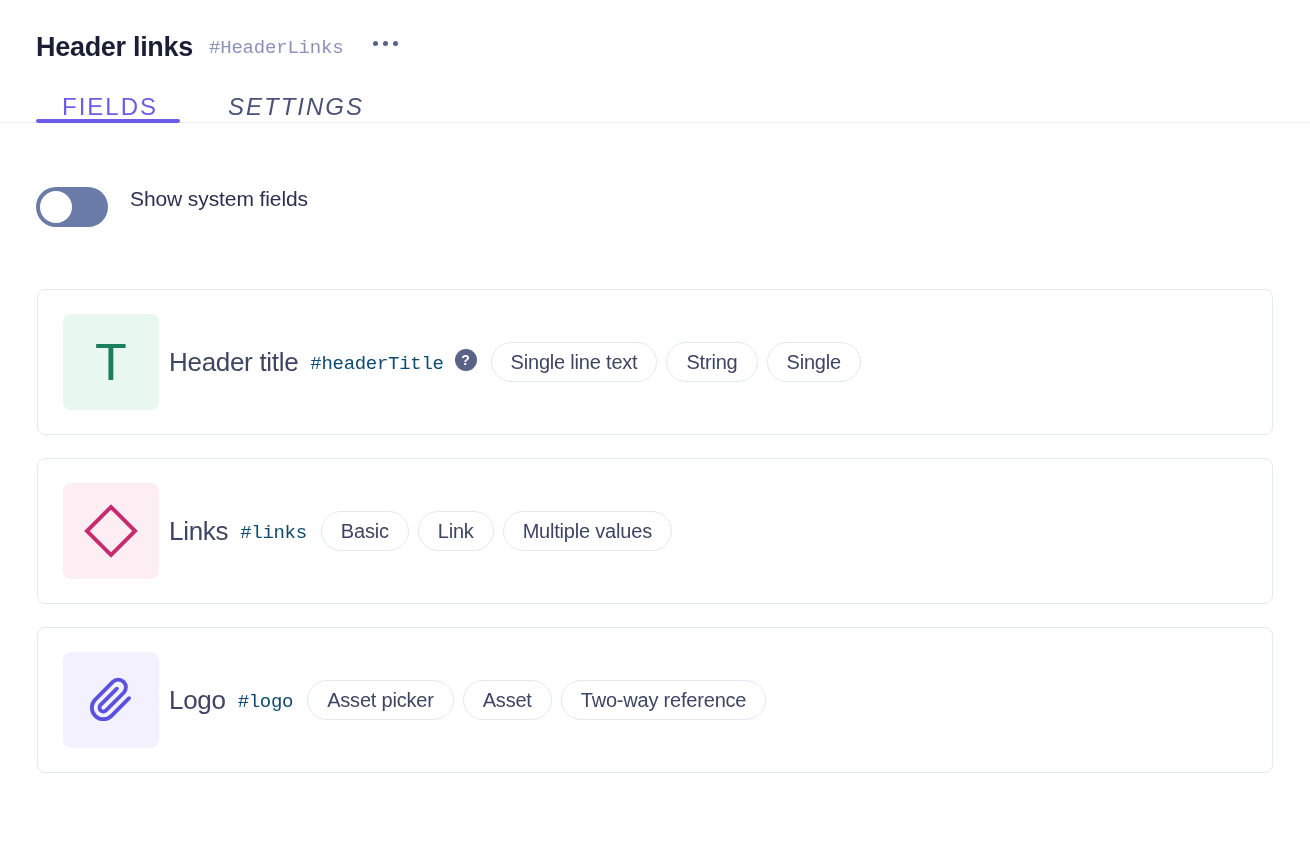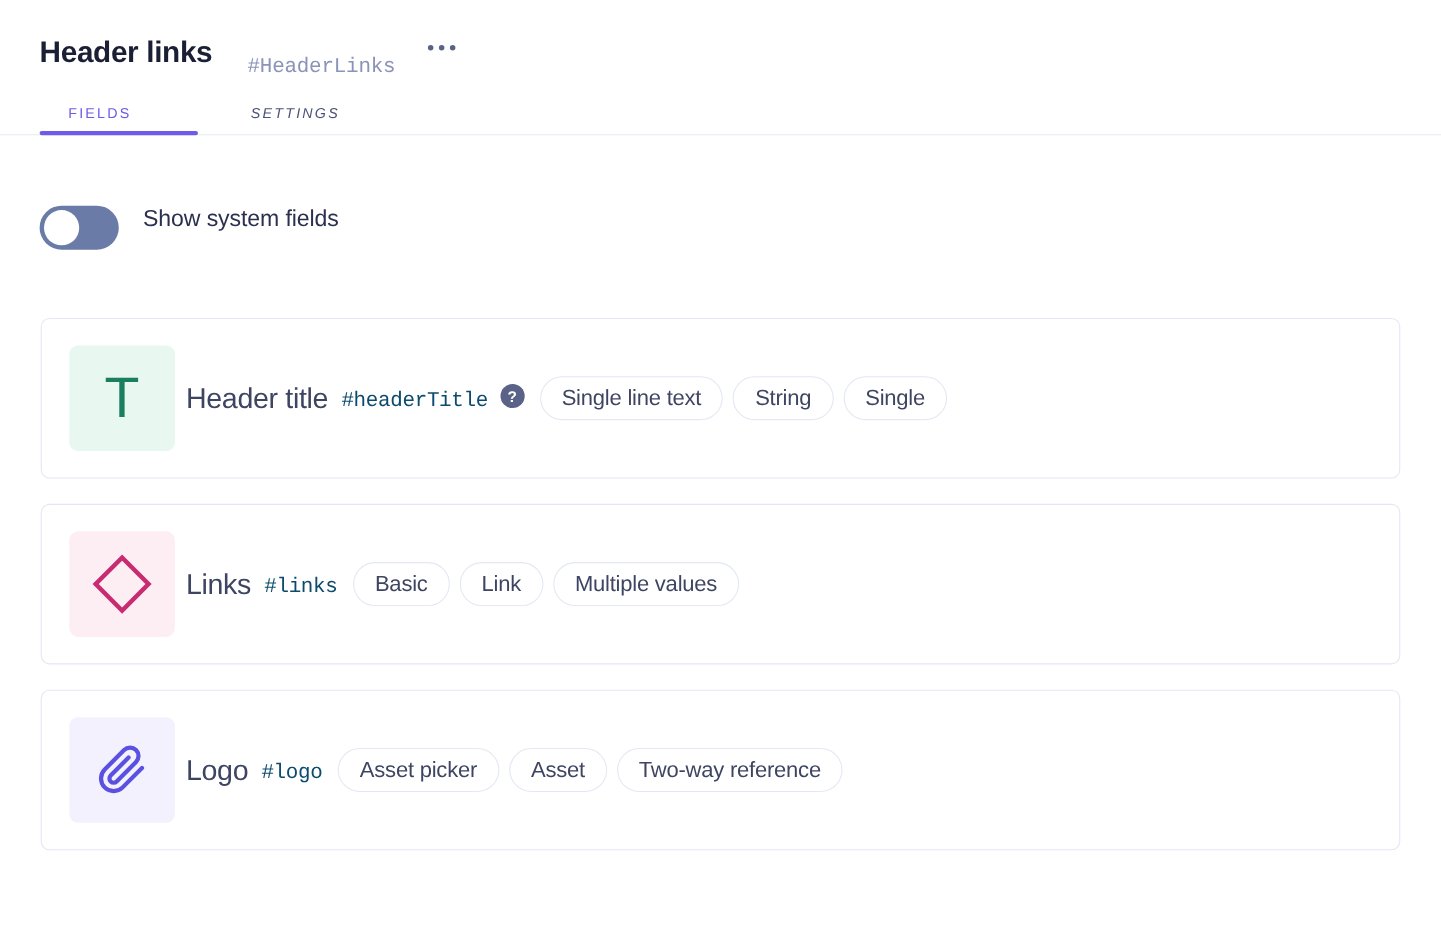--- a/index.html
+++ b/index.html
@@ -28,28 +28,28 @@
     height: 56px;
   }
   .header-title {
     font-size: 27px;
     font-weight: 700;
     color: #1a1f36;
     letter-spacing: -0.3px;
     line-height: 1;
   }
   .header-hash {
-    margin-left: 32px;
+    margin-left: 16px;
     font-family: "Liberation Mono", "DejaVu Sans Mono", monospace;
     font-size: 19px;
     color: #8b93b8;
     letter-spacing: -0.2px;
     line-height: 1;
     position: relative;
-    top: 13px;
+    top: 1px;
   }
   .dots-button {
     margin-left: 28px;
     display: flex;
     align-items: center;
     gap: 5px;
     cursor: pointer;
     padding: 6px 2px;
     position: relative;
     top: -4px;
@@ -64,22 +64,22 @@
   
   .tabs {
     margin-top: 18px;
     position: relative;
     height: 49px;
     border-bottom: 1px solid #e9ecf3;
   }
   .tab {
     position: absolute;
     bottom: 0;
-    padding: 0 0 13px 0;
-    font-size: 13px;
+    padding: 0 0 3px 0;
+    font-size: 24px;
     letter-spacing: 2.0px;
     cursor: pointer;
     line-height: 1;
   }
   .tab.fields { left: 62px; color: #6c5ce7; }
   .tab.settings { left: 228px; color: #4a5377; font-style: italic; }
   .tab-underline {
     position: absolute;
     left: 36px;
     bottom: -1px;

